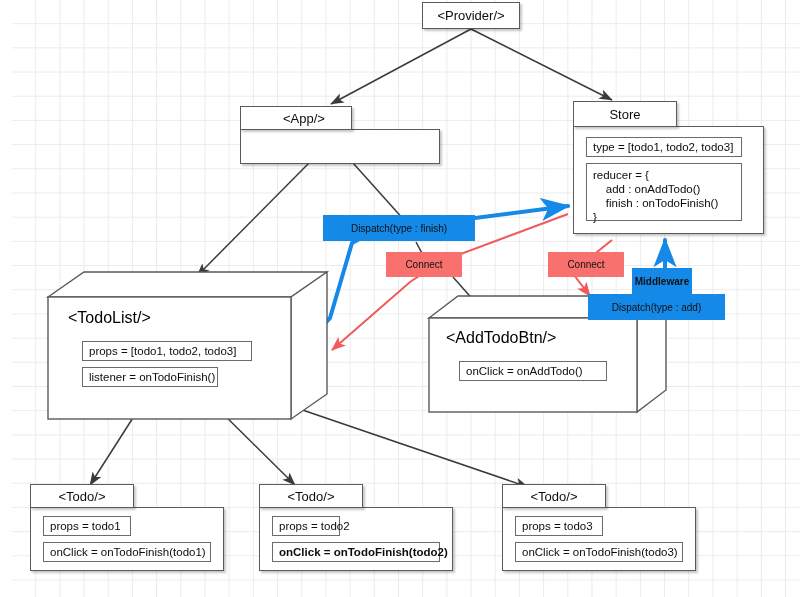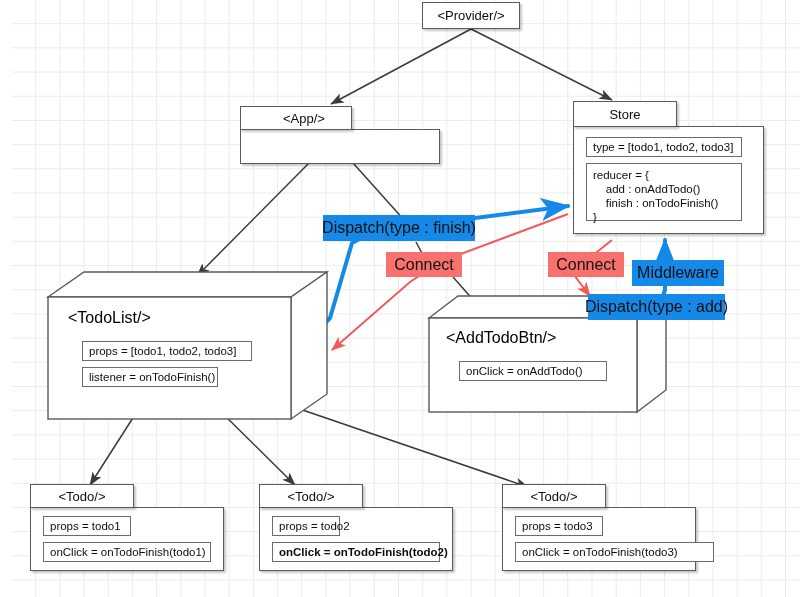--- a/index.html
+++ b/index.html
@@ -90,21 +90,21 @@
     position: absolute;
   }
 
   
   .label {
     position: absolute;
     box-sizing: border-box;
     display: flex;
     align-items: center;
     justify-content: center;
-    font-size: 16px;
+    font-size: 10px;
     color: #111111;
     white-space: nowrap;
     padding: 12px 6px;
     z-index: 20;
   }
   .label.blue { background: #1589e8; }
   .label.red  { background: #f9716e; }
 </style>
 </head>
 <body>
@@ -207,26 +207,26 @@
     <div class="tab" style="width:104px; height:24px;">&lt;Todo/&gt;</div>
     <div class="body" style="left:0px; top:23px; width:194px; height:64px;"></div>
     <div class="field" style="left:13px; top:32px; width:68px; height:20px;">props = todo2</div>
     <div class="field" style="left:13px; top:58px; width:168px; height:20px;font-weight:bold;">onClick = onTodoFinish(todo2)</div>
   </div>
 
   <div class="node" style="left:490px; top:484px; width:194px; height:87px;">
     <div class="tab" style="width:104px; height:24px;">&lt;Todo/&gt;</div>
     <div class="body" style="left:0px; top:23px; width:194px; height:64px;"></div>
     <div class="field" style="left:13px; top:32px; width:88px; height:20px;">props = todo3</div>
-    <div class="field" style="left:13px; top:58px; width:199px; height:20px;">onClick = onTodoFinish(todo3)</div>
+    <div class="field" style="left:13px; top:58px; width:168px; height:20px;">onClick = onTodoFinish(todo3)</div>
   </div>
 
   <div class="label blue" style="left:311px; top:215px; width:152px; height:26px;">Dispatch(type : finish)</div>
 
   <div class="label red" style="left:374px; top:252px; width:76px; height:25px;">Connect</div>
 
   <div class="label red" style="left:536px; top:252px; width:76px; height:25px;">Connect</div>
 
-  <div class="label blue" style="left:620px; top:260px; width:92px; height:26px;">Middleware</div>
+  <div class="label blue" style="left:620px; top:268px; width:60px; height:26px;font-weight:bold;">Middleware</div>
 
   <div class="label blue" style="left:576px; top:294px; width:137px; height:26px;">Dispatch(type : add)</div>
 
 </div>
 
 </body></html>

